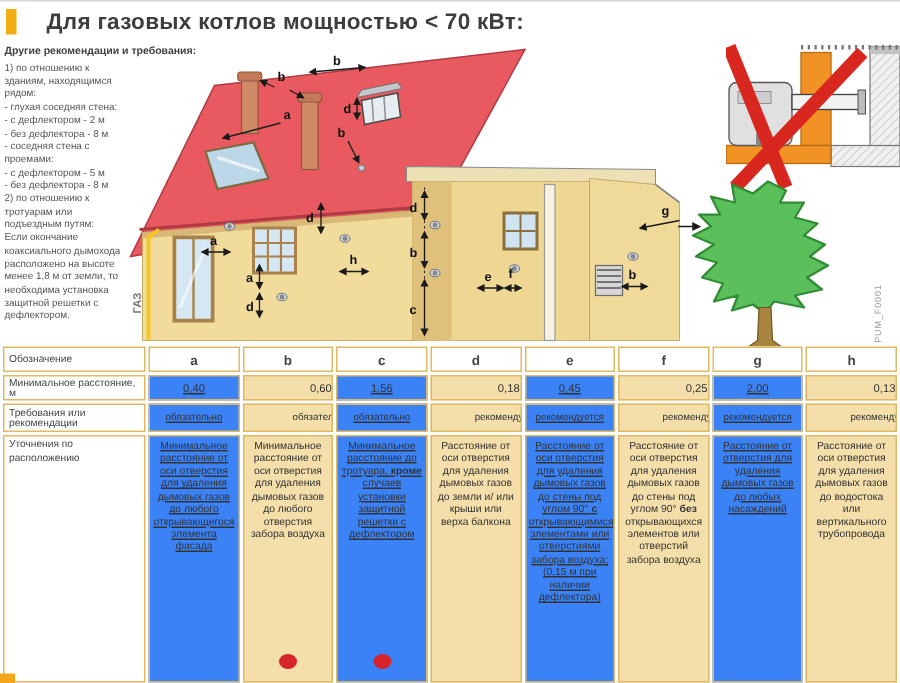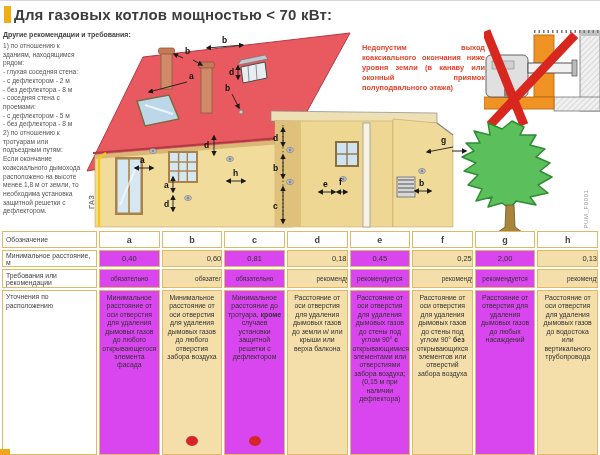--- a/index.html
+++ b/index.html
@@ -2,21 +2,21 @@
 <html><head>
 <meta charset="utf-8">
 <style>
   html,body{margin:0;padding:0;background:#fff;}
   .page{
     position:relative;width:600px;height:455px;overflow:hidden;
     background:#fff;border-top:1px solid #d8d8d8;border-bottom:1px solid #d8d8d8;
     font-family:"Liberation Sans",sans-serif;color:#333;
   }
   
-  .header{position:absolute;top:5px;left:4px;display:flex;align-items:center;gap:3px;}
+  .header{position:absolute;top:5px;left:4px;display:flex;align-items:center;gap:20px;}
   .marker{width:7px;height:17px;background:#f2ac14;}
   .title{margin:0;font-size:15px;font-weight:bold;color:#3d3d3d;letter-spacing:.2px;white-space:nowrap;}
   .subhead{position:absolute;top:30px;left:3px;width:180px;font-size:7px;font-weight:bold;color:#3f3f3f;}
   
   .sidebar{position:absolute;top:41px;left:3px;width:84px;font-size:6.6px;line-height:1.32;color:#555;white-space:pre-line;}
   
   .warning{position:absolute;top:42px;left:362px;width:123px;font-size:7.4px;font-weight:bold;line-height:1.35;color:#e8432c;text-align:justify;}
   
   .house{position:absolute;left:85px;top:28px;width:370px;height:200px;}
   .crossed{position:absolute;left:484px;top:28px;width:116px;height:100px;}
@@ -28,21 +28,21 @@
     position:absolute;top:230px;left:2px;right:2px;height:224px;
     display:grid;grid-template-columns:95px repeat(8,1fr);grid-template-rows:17px 17px 19px 1fr;
     grid-gap:2px;background:#fff;
   }
   .tcell{border:1px solid #dfb965;display:flex;align-items:center;justify-content:center;background:#fff;overflow:hidden;}
   .lab{justify-content:flex-start;padding-left:3px;font-size:6.8px;color:#444;background:#fff;}
   .lab.top{align-items:flex-start;padding-top:2px;line-height:1.3;}
   .letter{font-size:9px;font-weight:600;color:#444;}
   .dist{font-size:7.5px;color:#333;}
   .req{font-size:6.5px;color:#333;}
-  .lt{background:#d946ef;}
+  .lt{background:#3b82f6;text-decoration:underline;}
   .dk{background:#f4deaa;padding-left:44px;}
   .note{position:relative;display:block;padding:3px 2px 14px 2px;font-size:6.9px;line-height:1.22;text-align:center;color:#333;}
   .dot{position:absolute;bottom:8px;left:50%;transform:translateX(-50%);width:12px;height:10px;border-radius:50%;background:#d6242b;}
   svg text{font-family:"Liberation Sans",sans-serif;}
 </style>
 </head>
 <body>
 
 <div class="page">
 
@@ -206,21 +206,20 @@
       <text x="188" y="112">d</text>
       <text x="188" y="142">b</text>
       <text x="188" y="180">c</text>
       <text x="238" y="158">e</text>
       <text x="254" y="156">f</text>
       <text x="356" y="114">g</text>
       <text x="334" y="157">b</text>
     </g>
   </svg>
 
-  <div class="warning">Недопустим выход коаксиального окончания ниже уровня земли (в канаву или оконный приямок полуподвального этажа)</div>
 
   <svg class="crossed" viewBox="0 0 116 100">
     <defs>
       <pattern id="hatch" width="4" height="4" patternUnits="userSpaceOnUse" patternTransform="rotate(45)">
         <rect width="4" height="4" fill="#f0f0f0"></rect>
         <line x1="0" y1="0" x2="0" y2="4" stroke="#c8c8c8" stroke-width="1.2"></line>
       </pattern>
     </defs>
     <rect x="96" y="2" width="20" height="80" fill="url(#hatch)" stroke="#777" stroke-width="0.8"></rect>
     <rect x="70" y="68" width="46" height="14" fill="url(#hatch)" stroke="#777" stroke-width="0.8"></rect>
@@ -262,21 +261,21 @@
     <div class="tcell letter">c</div>
     <div class="tcell letter">d</div>
     <div class="tcell letter">e</div>
     <div class="tcell letter">f</div>
     <div class="tcell letter">g</div>
     <div class="tcell letter">h</div>
 
     <div class="tcell lab">Минимальное расстояние, м</div>
     <div class="tcell dist lt">0,40</div>
     <div class="tcell dist dk">0,60</div>
-    <div class="tcell dist lt">0,81</div>
+    <div class="tcell dist lt">1,56</div>
     <div class="tcell dist dk">0,18</div>
     <div class="tcell dist lt">0,45</div>
     <div class="tcell dist dk">0,25</div>
     <div class="tcell dist lt">2,00</div>
     <div class="tcell dist dk">0,13</div>
 
     <div class="tcell lab">Требования или рекомендации</div>
     <div class="tcell req lt">обязательно</div>
     <div class="tcell req dk">обязательно</div>
     <div class="tcell req lt">обязательно</div>

